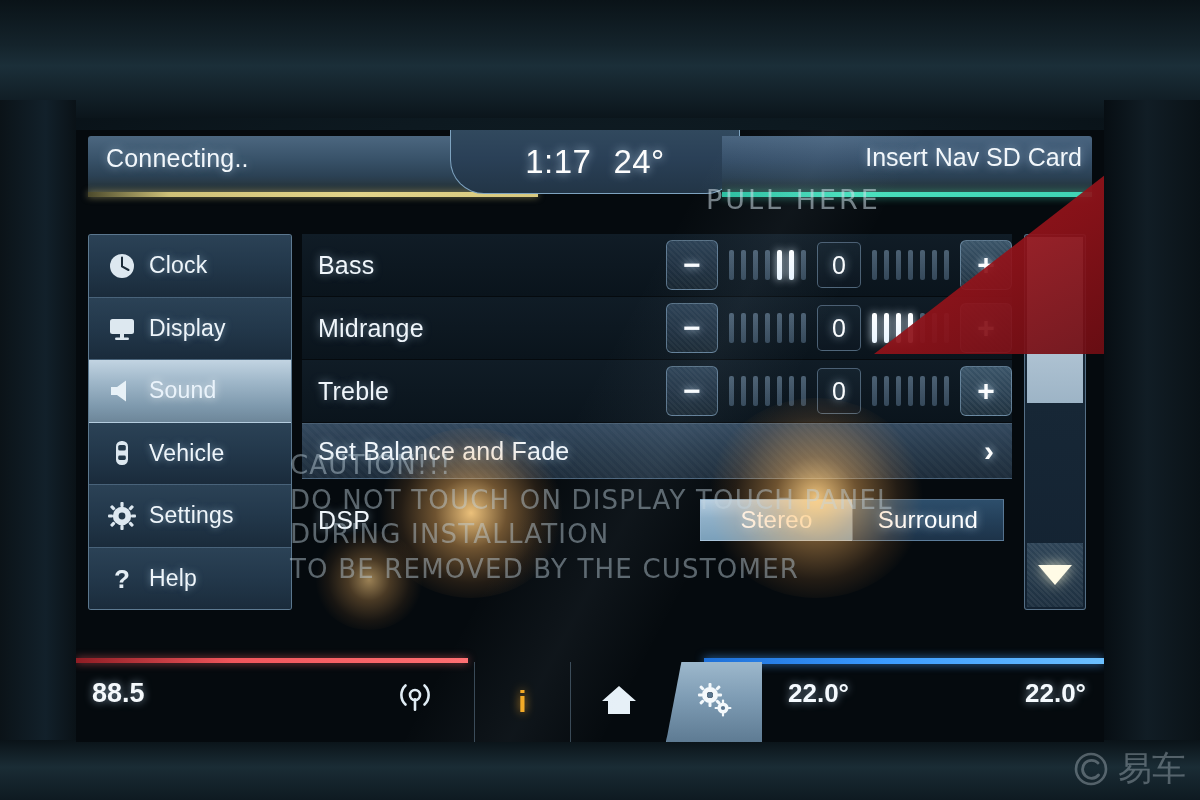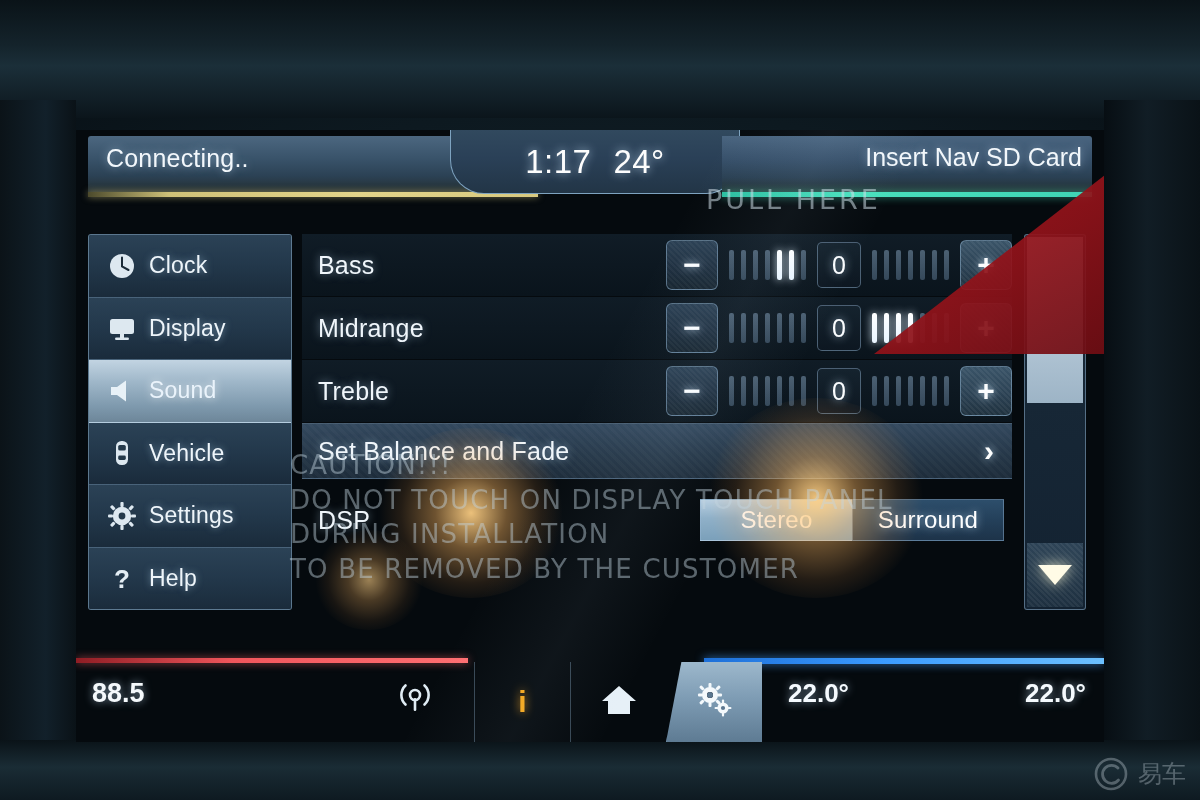--- a/index.html
+++ b/index.html
@@ -278,21 +278,21 @@
   .g1 { left:300px; top:298px; width:190px; height:170px; }
   .g2 { left:630px; top:268px; width:220px; height:200px; }
   .g3 { left:238px; top:400px; width:110px; height:100px; opacity:.65; }
 
   
   .wm {
     position:absolute; right:14px; bottom:8px;
     display:flex; align-items:center; gap:9px; opacity:.34;
   }
   .wm-ring { width:36px; height:36px; }
-  .wm-text { font-size:24px; color:#cfdae2; font-family:"DejaVu Sans", sans-serif; }
+  .wm-text { font-size:34px; color:#cfdae2; font-family:"DejaVu Sans", sans-serif; }
 </style>
 </head>
 <body>
 
 <div id="photo">
 
   <div class="bezel-top"></div>
   <div class="bezel-left"></div>
   <div class="bezel-right"></div>
   <div class="bezel-bottom"></div>

